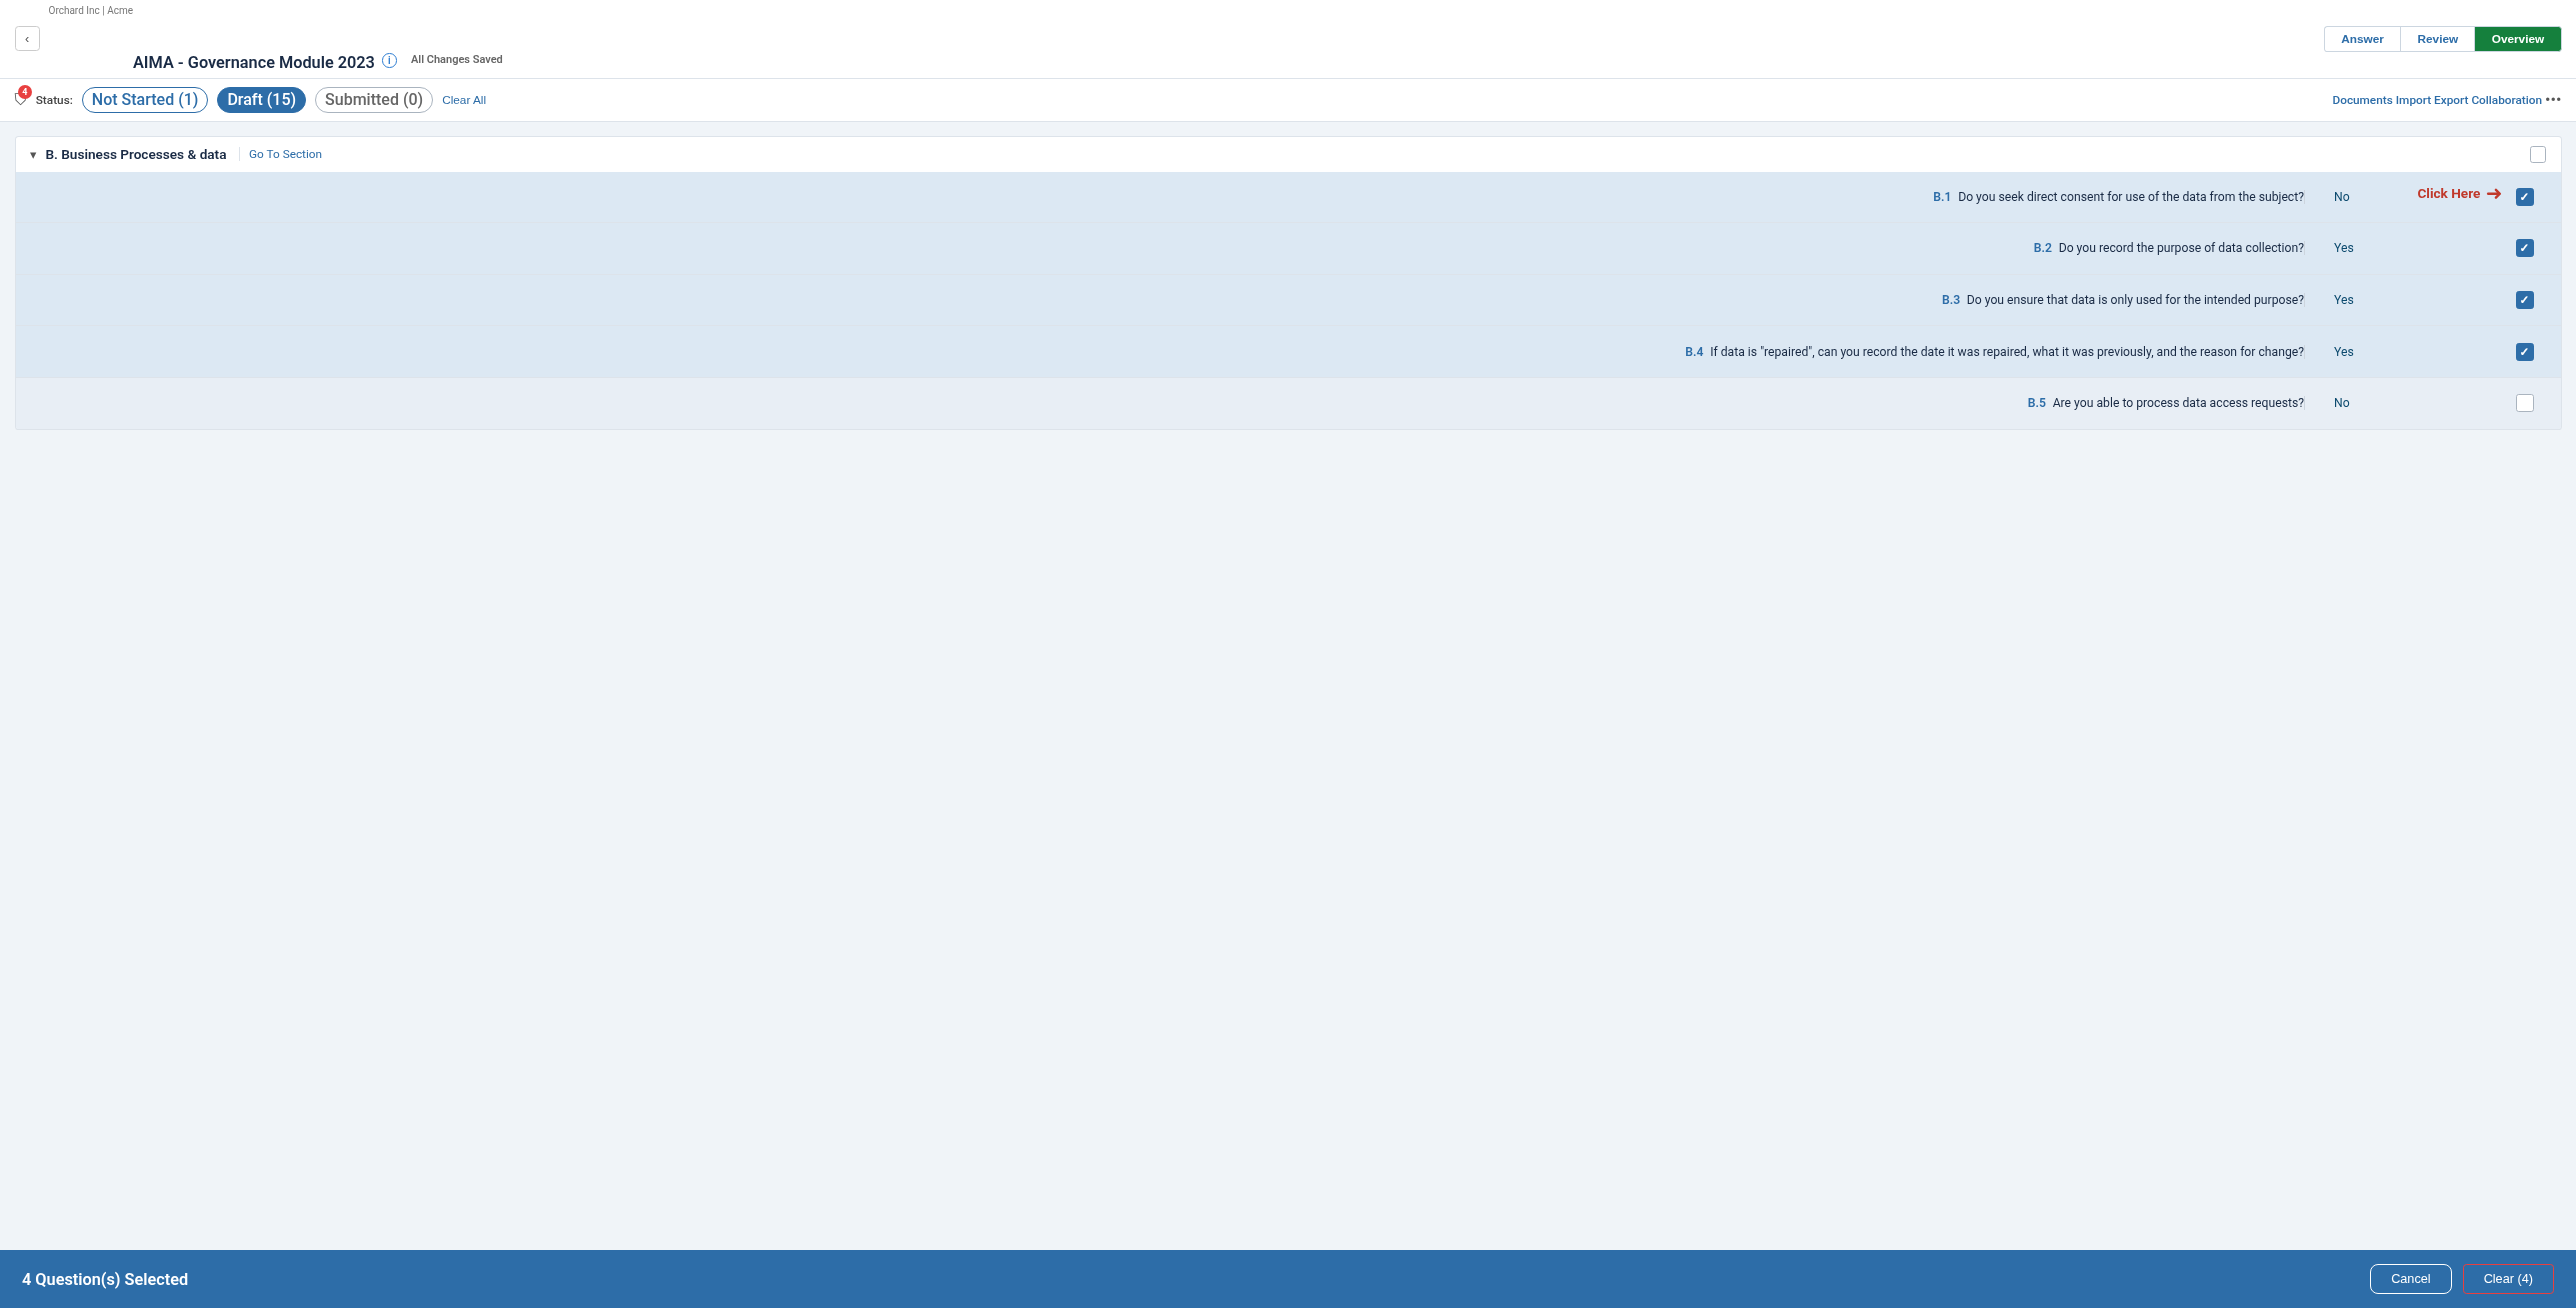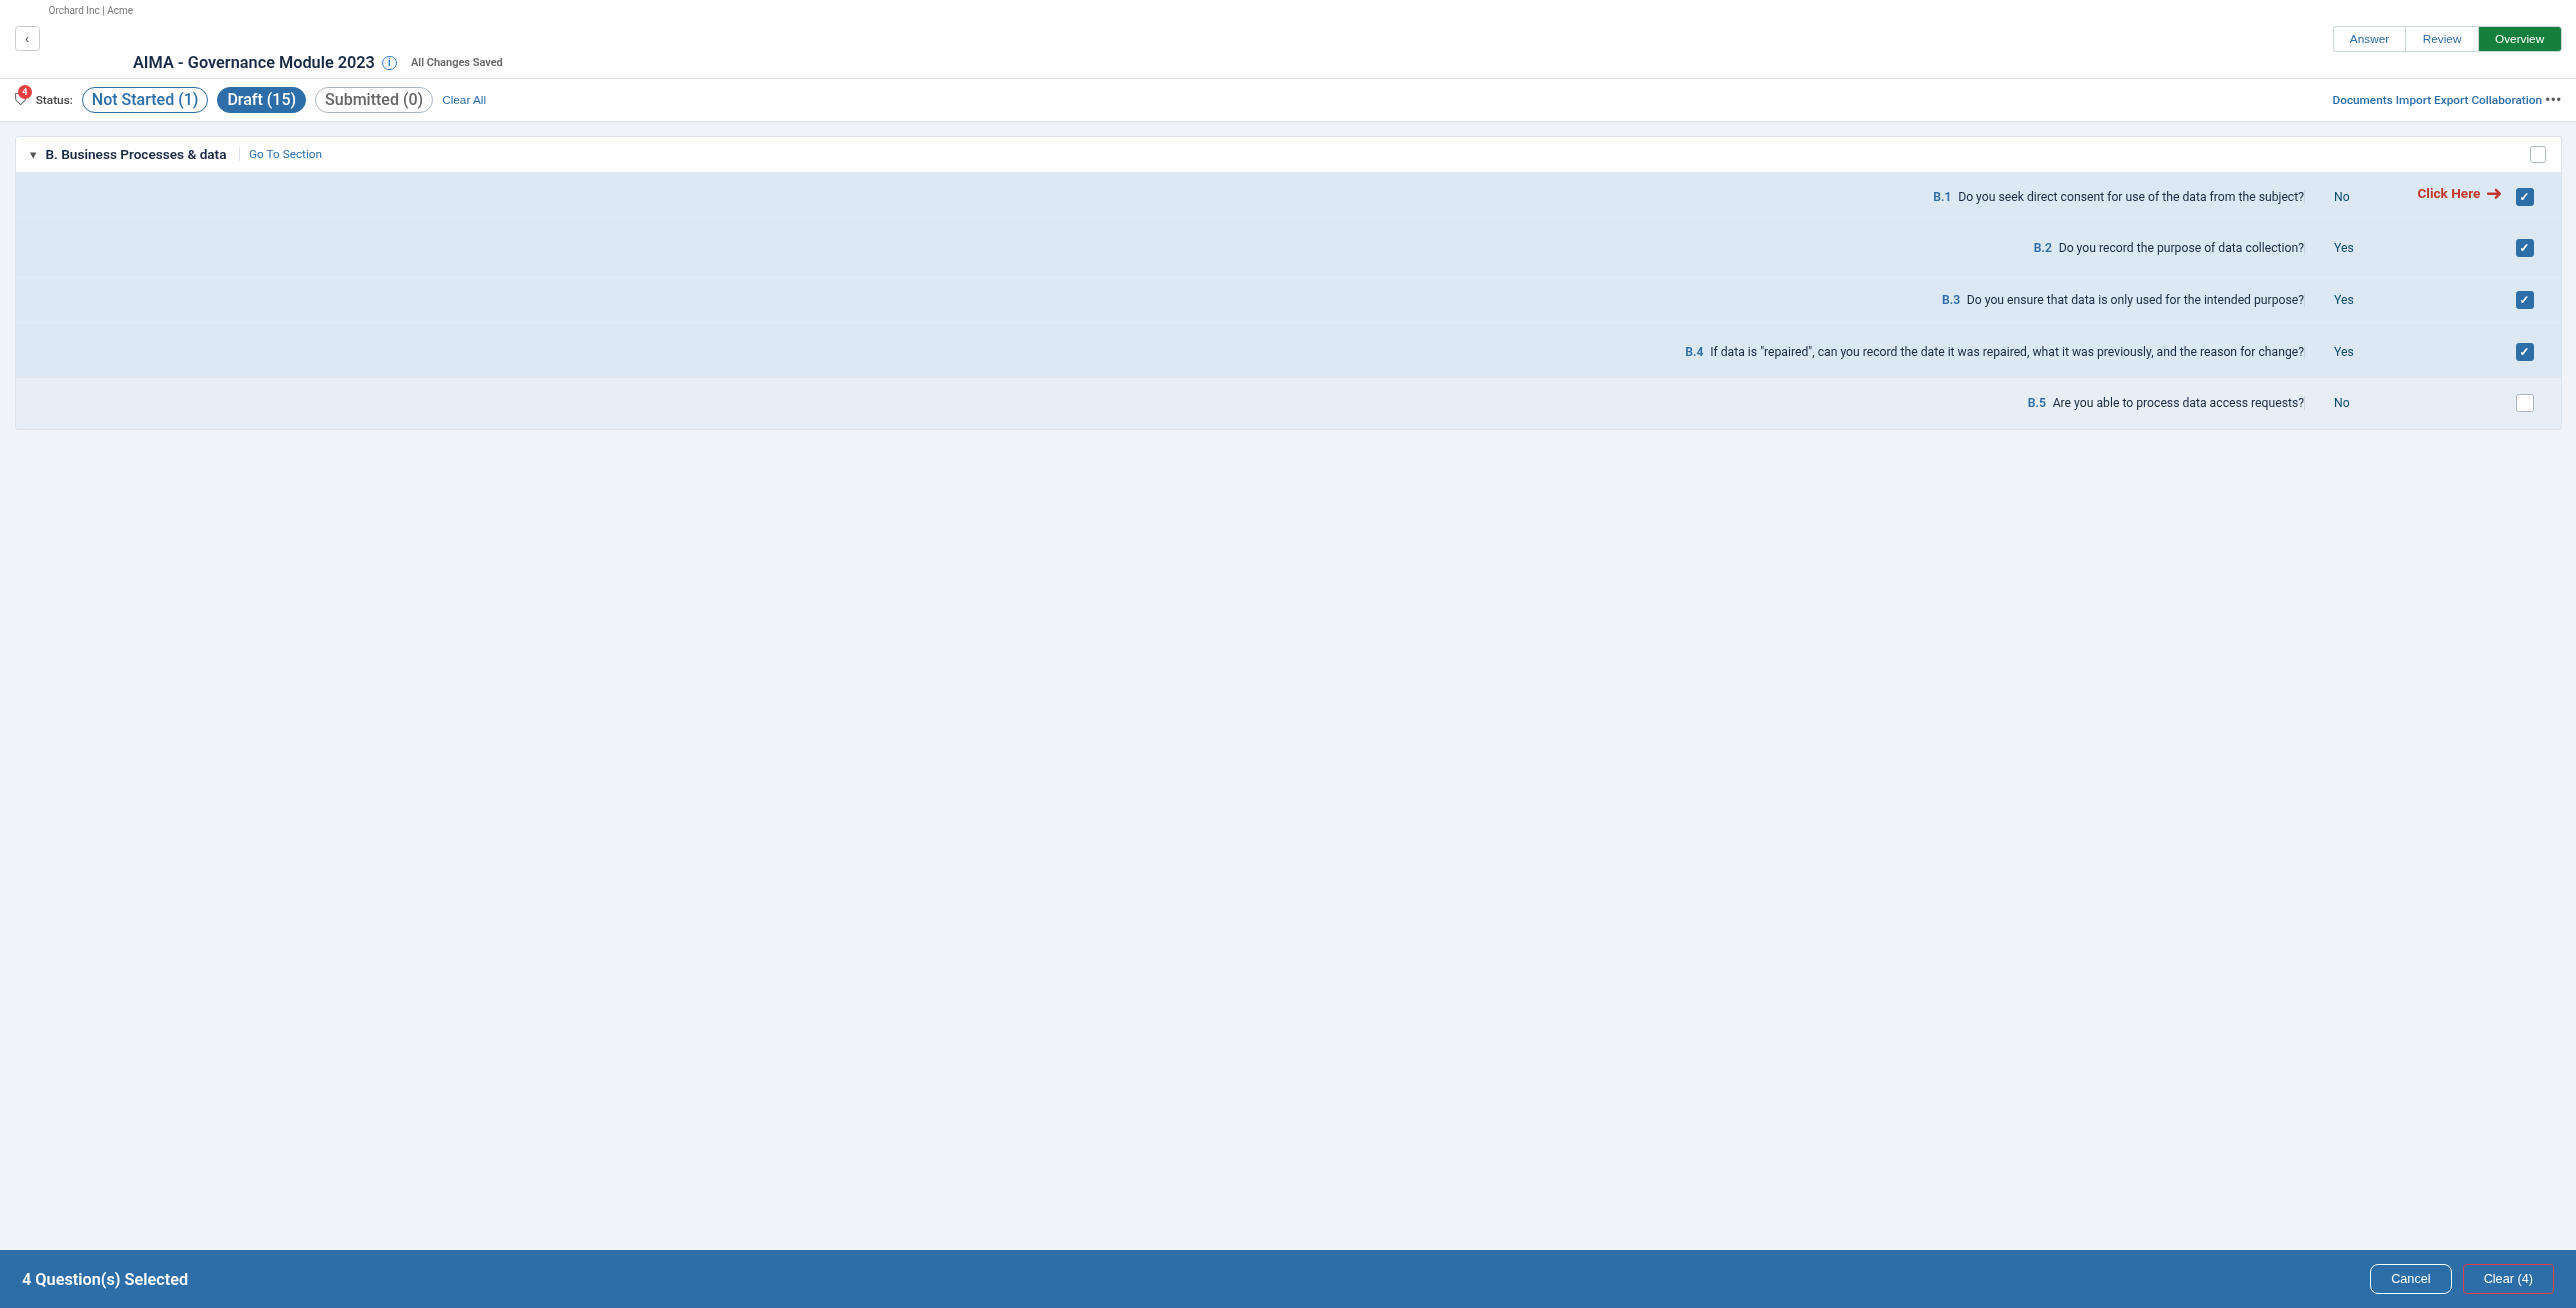--- a/index.html
+++ b/index.html
@@ -47,21 +47,21 @@
     }
     .header-subtitle {
       font-size: 10px;
       color: #777;
     }
     .header-title {
       font-size: 16.3px;
       font-weight: 600;
       color: #1a2b45;
       display: flex;
-      align-items: center;
+      align-items: flex-start;
       gap: 7.2px;
       margin-top: 48px;
     }
     .header-title .info-icon {
       width: 14.5px;
       height: 14.5px;
       border-radius: 50%;
       border: 1.4px solid #2d7dd2;
       color: #2d7dd2;
       font-size: 10px;
@@ -80,21 +80,21 @@
       align-items: center;
       gap: 0;
     }
     .header-tab {
       padding: 5.4px 16.3px;
       border: 0.9px solid #ccd6e0;
       background: #fff;
       cursor: pointer;
       font-size: 11.8px;
       color: #2d6da8;
-      font-weight: 400;
+      font-weight: 700;
     }
     .header-tab:first-child { border-radius: 3.6px 0 0 3.6px; }
     .header-tab:last-child { border-radius: 0 3.6px 3.6px 0; }
     .header-tab:not(:last-child) { border-right: none; }
     .header-tab.active {
       background: #15803d;
       color: #fff;
       text-align: right;
     }
 

